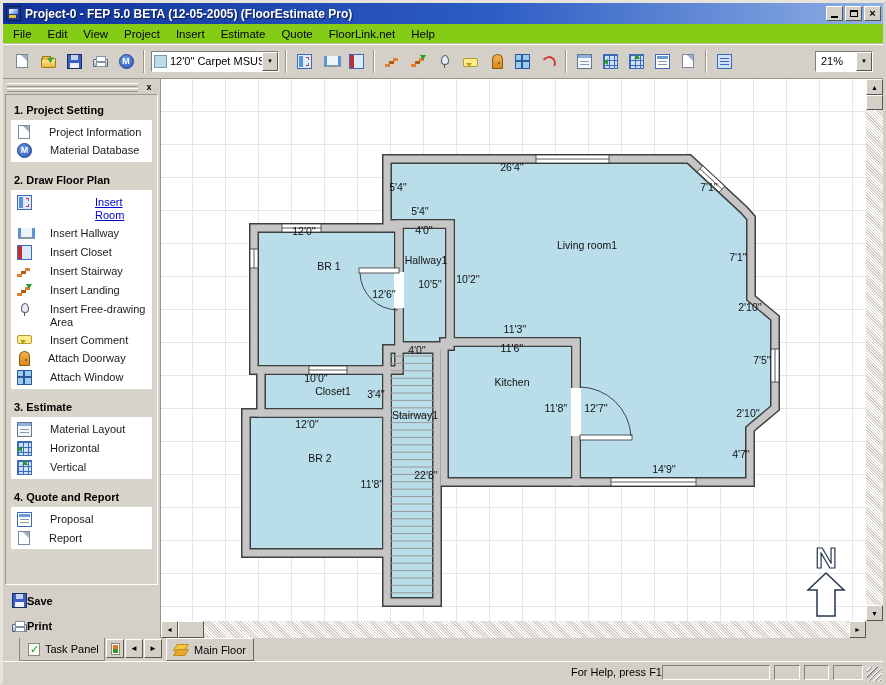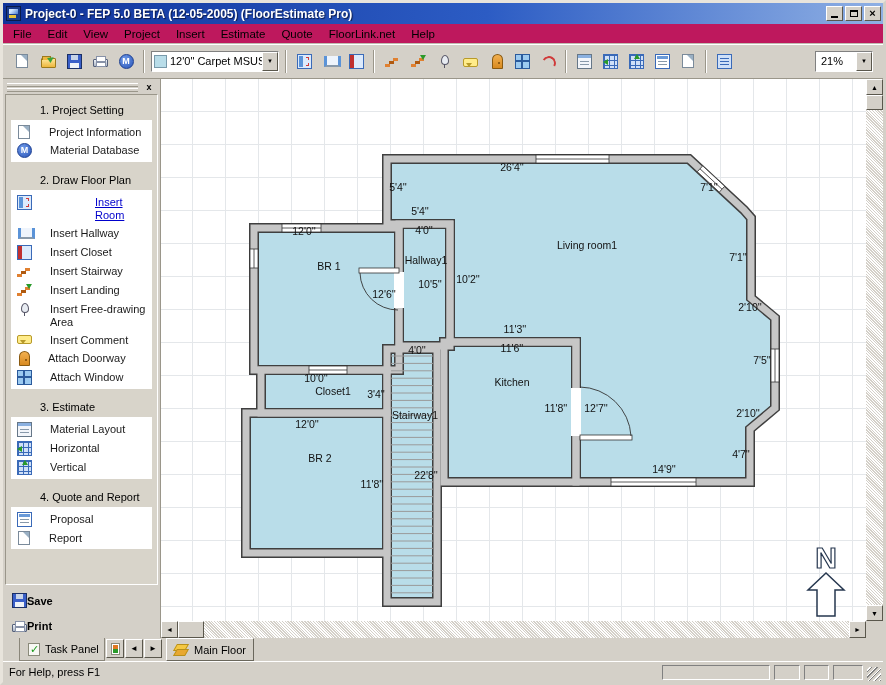--- a/index.html
+++ b/index.html
@@ -17,21 +17,21 @@
   .app-icon::after{content:"";position:absolute;left:2px;bottom:2px;width:7px;height:3px;background:#e8c23a;}
   .t-title{flex:1;white-space:nowrap;overflow:hidden;text-shadow:1px 1px 1px #0a1a4a;}
   .t-btn{width:17px;height:15px;background:#d4d0c8;border:1px solid;border-color:#fff #5a574c #5a574c #fff;
     margin-left:2px;display:flex;align-items:center;justify-content:center;color:#000;
     font-size:11px;font-weight:bold;line-height:1;padding:0;}
   .g-min{width:7px;height:7px;border-bottom:2px solid #000;margin-top:2px;}
   .g-max{width:8px;height:7px;border:1px solid #000;border-top:2px solid #000;}
 
   
   .menubar{position:absolute;top:21px;left:0;right:0;height:20px;display:flex;align-items:center;
-    background:#be185d;font-size:11.5px;padding-left:2px;border-bottom:1px solid #c0bcb0;}
+    background:#84cc16;font-size:11.5px;padding-left:2px;border-bottom:1px solid #c0bcb0;}
   .menu-item{padding:2px 8px;color:#000;}
 
   
   .toolbar{position:absolute;top:41px;left:0;right:0;height:35px;display:flex;align-items:center;
     background:#d4d0c8;padding:0 6px;border-bottom:1px solid #9a968a;box-shadow:inset 0 1px 0 #fff;}
   .tb-btn{width:26px;height:26px;background:transparent;border:1px solid transparent;
     display:flex;align-items:center;justify-content:center;padding:0;flex:none;}
   .tb-sep{width:2px;height:23px;border-left:1px solid #9a968a;border-right:1px solid #ffffff;margin:0 4px;flex:none;}
   .tb-combo{height:21px;background:#fff;border:1px solid;border-color:#808080 #fff #fff #808080;
     display:flex;align-items:center;padding-left:2px;flex:none;font-size:11px;}
@@ -96,21 +96,21 @@
 
   
   .main{position:absolute;top:76px;left:0;right:0;bottom:44px;display:flex;}
   .sidebar{width:158px;background:#d4d0c8;display:flex;flex-direction:column;border-right:1px solid #9a968a;}
   .panel-head{height:14px;position:relative;margin:1px 2px 0 2px;}
   .panel-head::before{content:"";position:absolute;left:2px;right:20px;top:3px;height:2px;border-top:1px solid #fff;border-bottom:1px solid #9a968a;}
   .panel-head::after{content:"";position:absolute;left:2px;right:20px;top:8px;height:2px;border-top:1px solid #fff;border-bottom:1px solid #9a968a;}
   .panel-close{position:absolute;right:2px;top:0;width:14px;height:13px;font:bold 9px/12px "Liberation Sans",sans-serif;
     text-align:center;color:#000;background:#d4d0c8;border:1px solid transparent;padding:0;}
   .side-scroll{flex:1;overflow:hidden;padding-top:6px;border:1px solid;border-color:#9a968a #fff #fff #9a968a;margin:0 2px 2px 2px;background:#d8d4ca;}
-  .side-header{font-size:11px;font-weight:normal;color:#000;padding:3px 0 4px 8px;margin-left:26px;}
+  .side-header{font-size:11px;font-weight:bold;color:#000;padding:3px 0 4px 8px;}
   .side-block{background:#fff;margin:0 5px 9px 5px;padding:3px 0 2px 0;}
   .side-item{display:flex;align-items:flex-start;gap:18px;padding:2px 2px 2px 6px;font-size:11px;color:#1a1a1a;min-height:18px;}
   .side-item .lbl{line-height:13px;padding-top:1px;}
   .side-item.active .lbl{color:#0000cc;text-decoration:underline;margin-left:45px;}
   .side-misc{display:flex;align-items:center;padding:6px 0 6px 9px;font-size:11px;font-weight:bold;}
 
   
   .canvas-wrap{flex:1;position:relative;background:#d4d0c8;}
   .canvas{position:absolute;left:0;top:0;right:17px;bottom:17px;background-color:#fff;overflow:hidden;
     background-image:linear-gradient(#e4e7ea 1px,transparent 1px),linear-gradient(90deg,#e4e7ea 1px,transparent 1px);
@@ -132,21 +132,21 @@
     border:1px solid #8a867a;border-top:none;background:#d4d0c8;margin-left:16px;}
   .mini-btn{width:18px;height:19px;margin:1px 0 0 1px;background:#d4d0c8;border:1px solid;border-color:#fff #5a574c #5a574c #fff;
     display:flex;align-items:center;justify-content:center;font-size:8px;padding:0;flex:none;}
   .mf-tab{width:88px;margin-left:4px;display:flex;align-items:center;gap:5px;padding-left:7px;font-size:11px;
     background:#d4d0c8;border:1px solid #6a675c;border-top:1px solid #fff;border-left:1px solid #fff;
     border-bottom-right-radius:0;position:relative;}
 
   
   .statusbar{position:absolute;left:0;right:0;bottom:0;height:21px;background:#d4d0c8;border-top:1px solid #fff;
     display:flex;align-items:center;font-size:11px;}
-  .sb-text{flex:1;padding-left:6px;}
+  .sb-text{flex:1;padding-left:6px;text-align:right;}
   .sb-cell{height:15px;border:1px solid;border-color:#808080 #fff #fff #808080;margin-right:4px;flex:none;}
   .sb-grip{width:14px;height:14px;margin:4px 2px 0 0;flex:none;
     background:repeating-linear-gradient(135deg,transparent 0 2px,#fff 2px 3px,#808080 3px 4px);}
 </style>
 </head>
 <body>
 
 <div class="window">
 
   <div class="titlebar">

